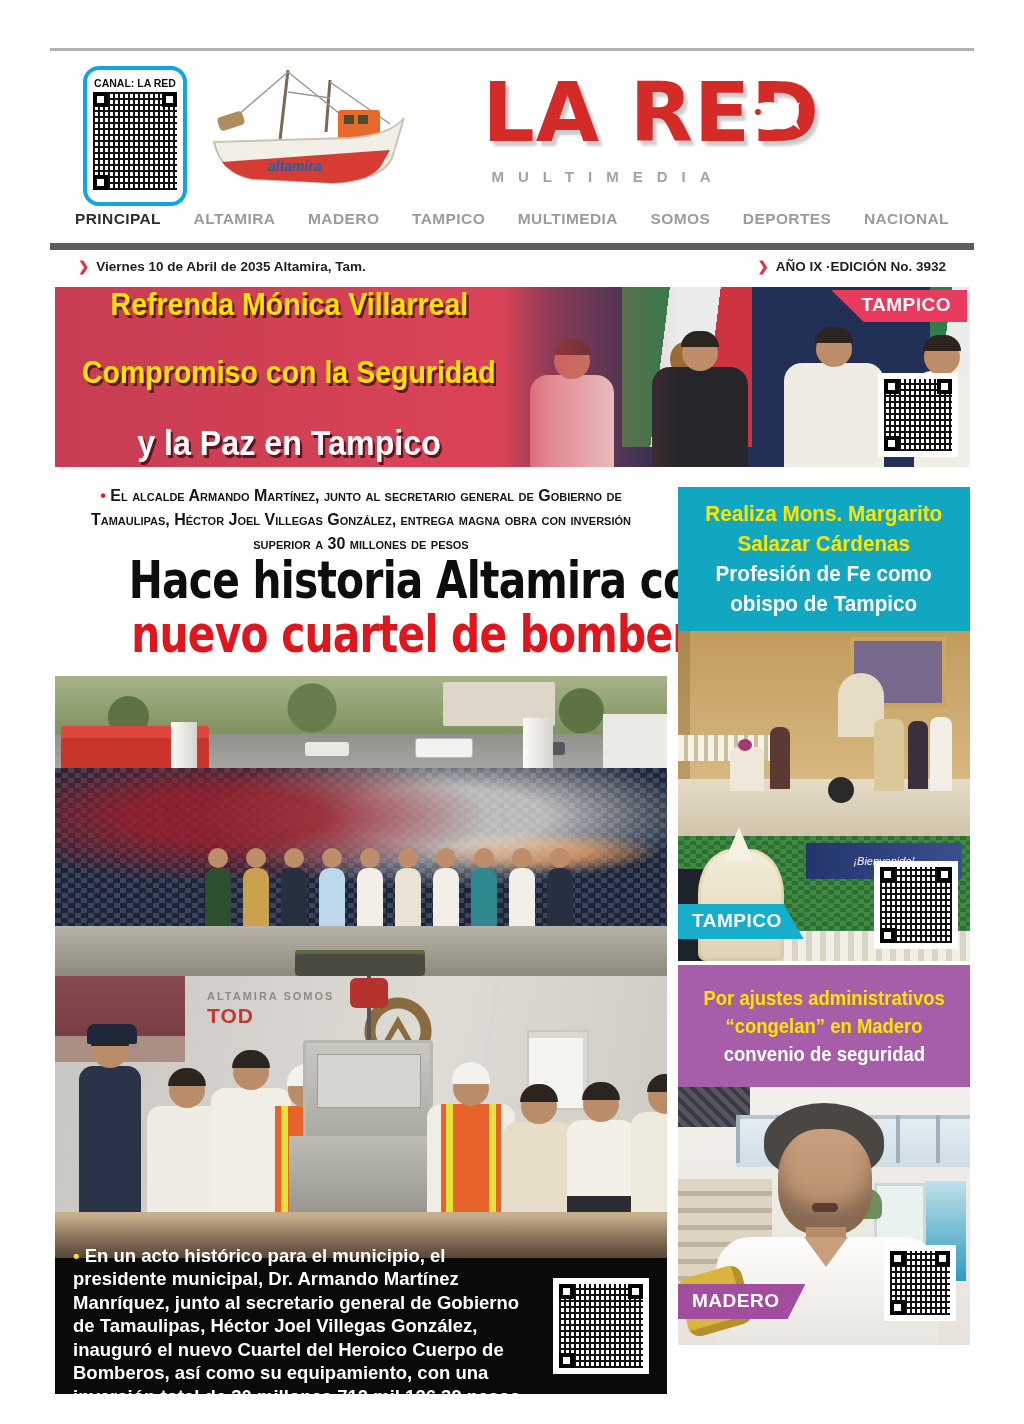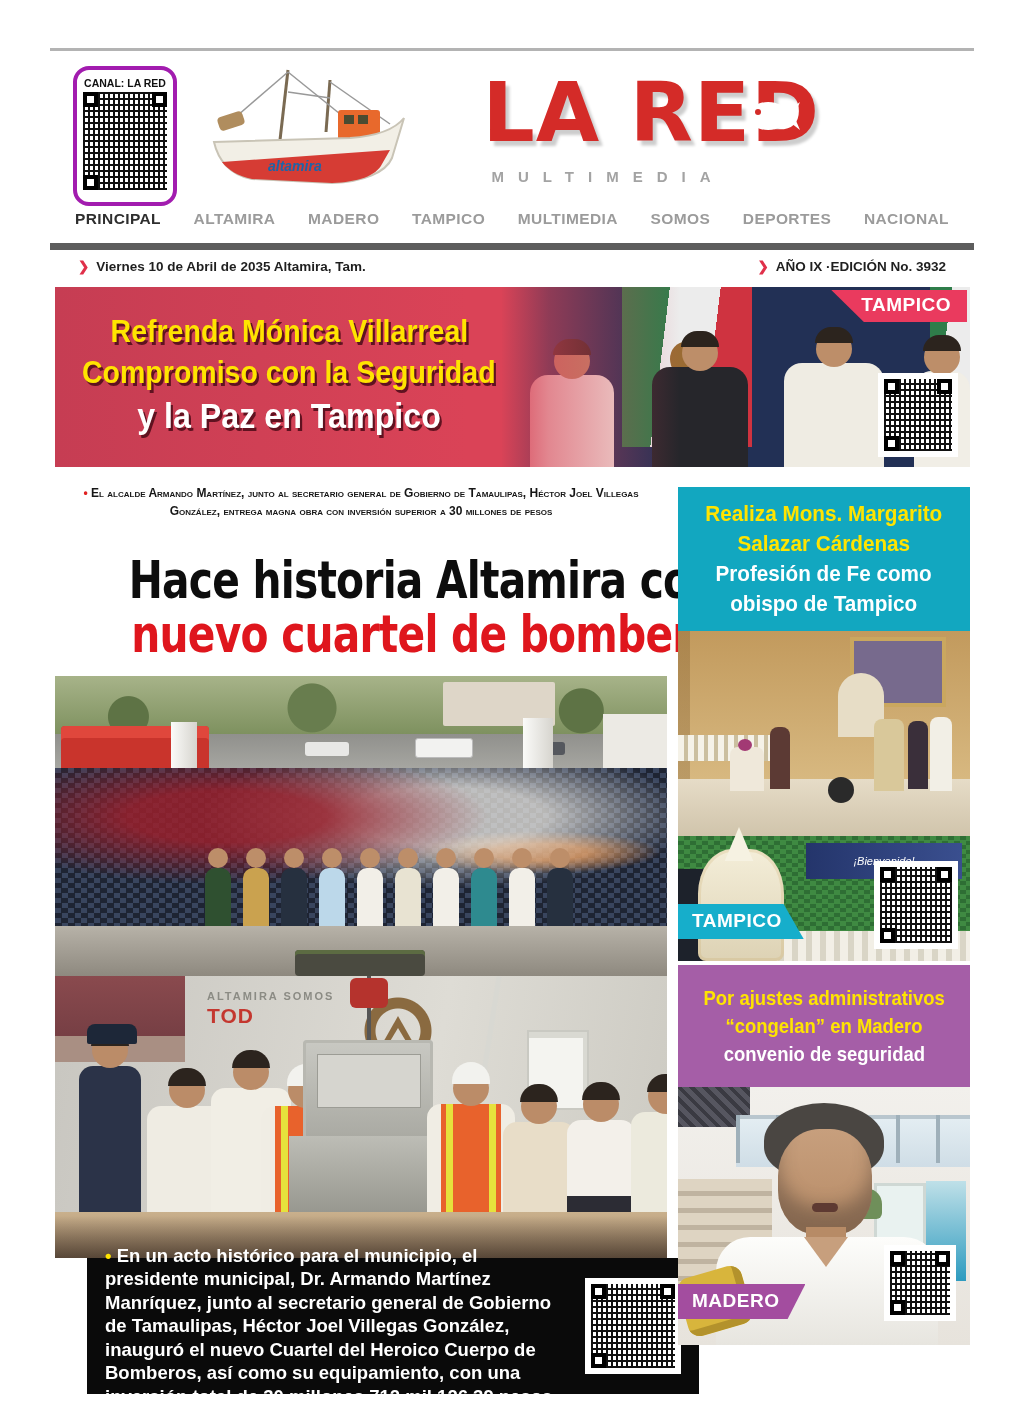--- a/index.html
+++ b/index.html
@@ -5,21 +5,21 @@
   html,body{margin:0;padding:0;background:#fff;}
   #page{position:relative;width:1024px;height:1424px;background:#fff;overflow:hidden;
         font-family:"Liberation Sans",sans-serif;}
   .abs{position:absolute;}
   .cond{display:inline-block;white-space:nowrap;}
 
   
   .top-rule{left:50px;top:48px;width:924px;height:3px;background:#b3b3b3;}
   .qr-card{top:66px;width:104px;height:140px;border-radius:16px;background:#fff;
            display:flex;flex-direction:column;align-items:center;padding:5px 5px;box-sizing:border-box;}
-  .qr-card.canal{left:73px;border:4px solid #a21caf;}
+  .qr-card.canal{left:83px;border:4px solid #0ea5e9;}
   .qr-card.portal{left:849px;border:4px solid #6cc0ea;}
   .qr-card .label{font-size:10.5px;font-weight:800;color:#101010;white-space:nowrap;margin:2px 0 3px;}
   .qr{position:relative;background:
       repeating-linear-gradient(90deg,#111 0 2px,transparent 2px 5px),
       repeating-linear-gradient(0deg,#111 0 2px,#fff 2px 6px);}
   .qr::before,.qr::after,.qr .f3{content:"";position:absolute;width:15px;height:15px;background:#fff;border:4px solid #000;box-sizing:border-box;}
   .qr::before{top:0;left:0}.qr::after{top:0;right:0}.qr .f3{bottom:0;left:0}
   .qr-card .qr{width:84px;height:98px;}
 
   .logo-text{left:396px;top:72px;width:424px;text-align:right;font-family:"DejaVu Sans",sans-serif;
@@ -38,21 +38,21 @@
   .nav span{cursor:pointer;}
   .nav .active{color:#2e2e2e;}
   .thick-rule{left:50px;top:243px;width:924px;height:7px;background:#5d5d5d;}
   .dateline{left:78px;top:258px;width:868px;display:flex;justify-content:space-between;
             font-size:13.5px;font-weight:700;color:#1f1f1f;}
   .chev{color:#e0304a;font-weight:900;margin-right:7px;}
 
   
   .banner{left:55px;top:287px;width:915px;height:180px;background:linear-gradient(90deg,#c63d53,#da4357 45%);overflow:hidden;}
   .banner-headline{left:0;top:0;width:468px;height:176px;display:flex;flex-direction:column;
-                   justify-content:center;align-items:center;gap:5px;}
+                   justify-content:space-between;align-items:center;gap:22px;}
   .bh-y{font-size:31px;font-weight:800;color:#ffe400;text-shadow:2.5px 2.5px 0 #5f1220;transform:scaleX(.92);}
   .bh-w{font-size:35px;font-weight:800;color:#fff;text-shadow:2.5px 2.5px 0 #5f1220;transform:scaleX(.92);}
   .banner-photo{right:0;top:0;width:468px;height:180px;background:#223055;overflow:hidden;}
   .bp-flag{left:120px;top:0;width:130px;height:160px;
            background:linear-gradient(97deg,#2f7d4a 0 32%,#ececec 32% 66%,#cf3340 66%);}
   .bp-eagle{left:168px;top:55px;width:30px;height:34px;border-radius:50%;background:#9a6b33;}
   .bp-flag2{right:0;top:0;width:40px;height:120px;background:linear-gradient(97deg,#2f7d4a 0 40%,#ececec 40%);}
   .fig{position:absolute;bottom:0;border-radius:18px 18px 0 0;}
   .fig::before{content:"";position:absolute;top:-32px;left:50%;transform:translateX(-50%);
                width:36px;height:36px;border-radius:50%;background:#bd8e69;}
@@ -64,21 +64,21 @@
   .bp-f4{left:412px;width:56px;height:96px;background:#f1eee6;}
   .bp-fade{left:0;top:0;width:468px;height:180px;
            background:linear-gradient(90deg,#d84357 0,rgba(216,67,87,.6) 10%,rgba(216,67,87,0) 38%);}
   .banner-tag{top:3px;right:3px;background:#ea3a5e;color:#fff;font-size:19px;font-weight:800;
               padding:4px 16px 6px 30px;clip-path:polygon(0 0,100% 0,100% 100%,24% 100%);letter-spacing:.5px;}
   .qr-box{background:#fff;box-sizing:border-box;padding:6px;}
   .qr-box .qr{width:100%;height:100%;}
   .banner-qr{right:12px;bottom:10px;width:80px;height:84px;}
 
   
-  .kicker{left:82px;top:484px;width:558px;text-align:center;font-size:12px;font-weight:700;
+  .kicker{left:82px;top:484px;width:558px;text-align:center;font-size:16px;font-weight:700;
           color:#161616;line-height:1.5;font-variant:small-caps;}
   .kicker .bullet{color:#e02121;font-weight:900;}
   .lead-headline{left:55px;top:554px;width:612px;text-align:center;line-height:1.05;
                  font-family:"DejaVu Sans",sans-serif;}
   .lh1{font-size:51px;font-weight:900;color:#0d0d0d;transform:scaleX(.8);letter-spacing:-1px;}
   .lh2{font-size:51px;font-weight:900;color:#df161d;transform:scaleX(.8);letter-spacing:-1px;}
 
   
   .photo1{left:55px;top:676px;width:612px;height:300px;overflow:hidden;background:#39455e;}
   .p1-trees{left:0;top:0;width:612px;height:58px;background:
@@ -153,21 +153,21 @@
   .p2-f4{left:206px;top:130px;width:90px;height:152px;}
   .p2-f5{left:372px;top:128px;width:88px;height:154px;}
   .p2-f6{left:448px;top:146px;width:72px;height:136px;background:#e8ddc8;}
   .p2-f7{left:512px;top:144px;width:68px;height:138px;background:linear-gradient(#f3f0ea 0 55%,#2c2c34 55%);}
   .p2-f8{left:576px;top:136px;width:70px;height:146px;background:#eceadd;}
   .p2-ground{left:0;bottom:0;width:612px;height:46px;background:linear-gradient(#c9b08c,#a3876a);}
   .p2-vig{left:0;bottom:0;width:612px;height:42px;background:linear-gradient(transparent,rgba(25,18,14,.55));}
 
   
   .caption-box{left:55px;top:1258px;width:612px;height:136px;background:#0a0a0a;box-sizing:border-box;
-               padding:16px 18px;display:flex;gap:16px;align-items:center;margin-left:32px;}
+               padding:16px 18px;display:flex;gap:16px;align-items:center;}
   .caption-text{flex:1;color:#fff;font-size:18.5px;font-weight:700;line-height:1.27;}
   .caption-text .bullet{color:#ffe400;}
   .caption-qr{width:96px;height:96px;flex:0 0 auto;}
 
   
   .cyan-box{left:678px;top:487px;width:292px;height:144px;background:#12a7c0;display:flex;
             flex-direction:column;justify-content:center;align-items:center;gap:2px;}
   .sb-y{font-size:22.5px;font-weight:800;color:#ffe400;transform:scaleX(.92);line-height:1.25;}
   .sb-w{font-size:22.5px;font-weight:800;color:#fff;transform:scaleX(.92);line-height:1.25;}
   .purple-box{left:678px;top:965px;width:292px;height:122px;background:#a55ea7;display:flex;

